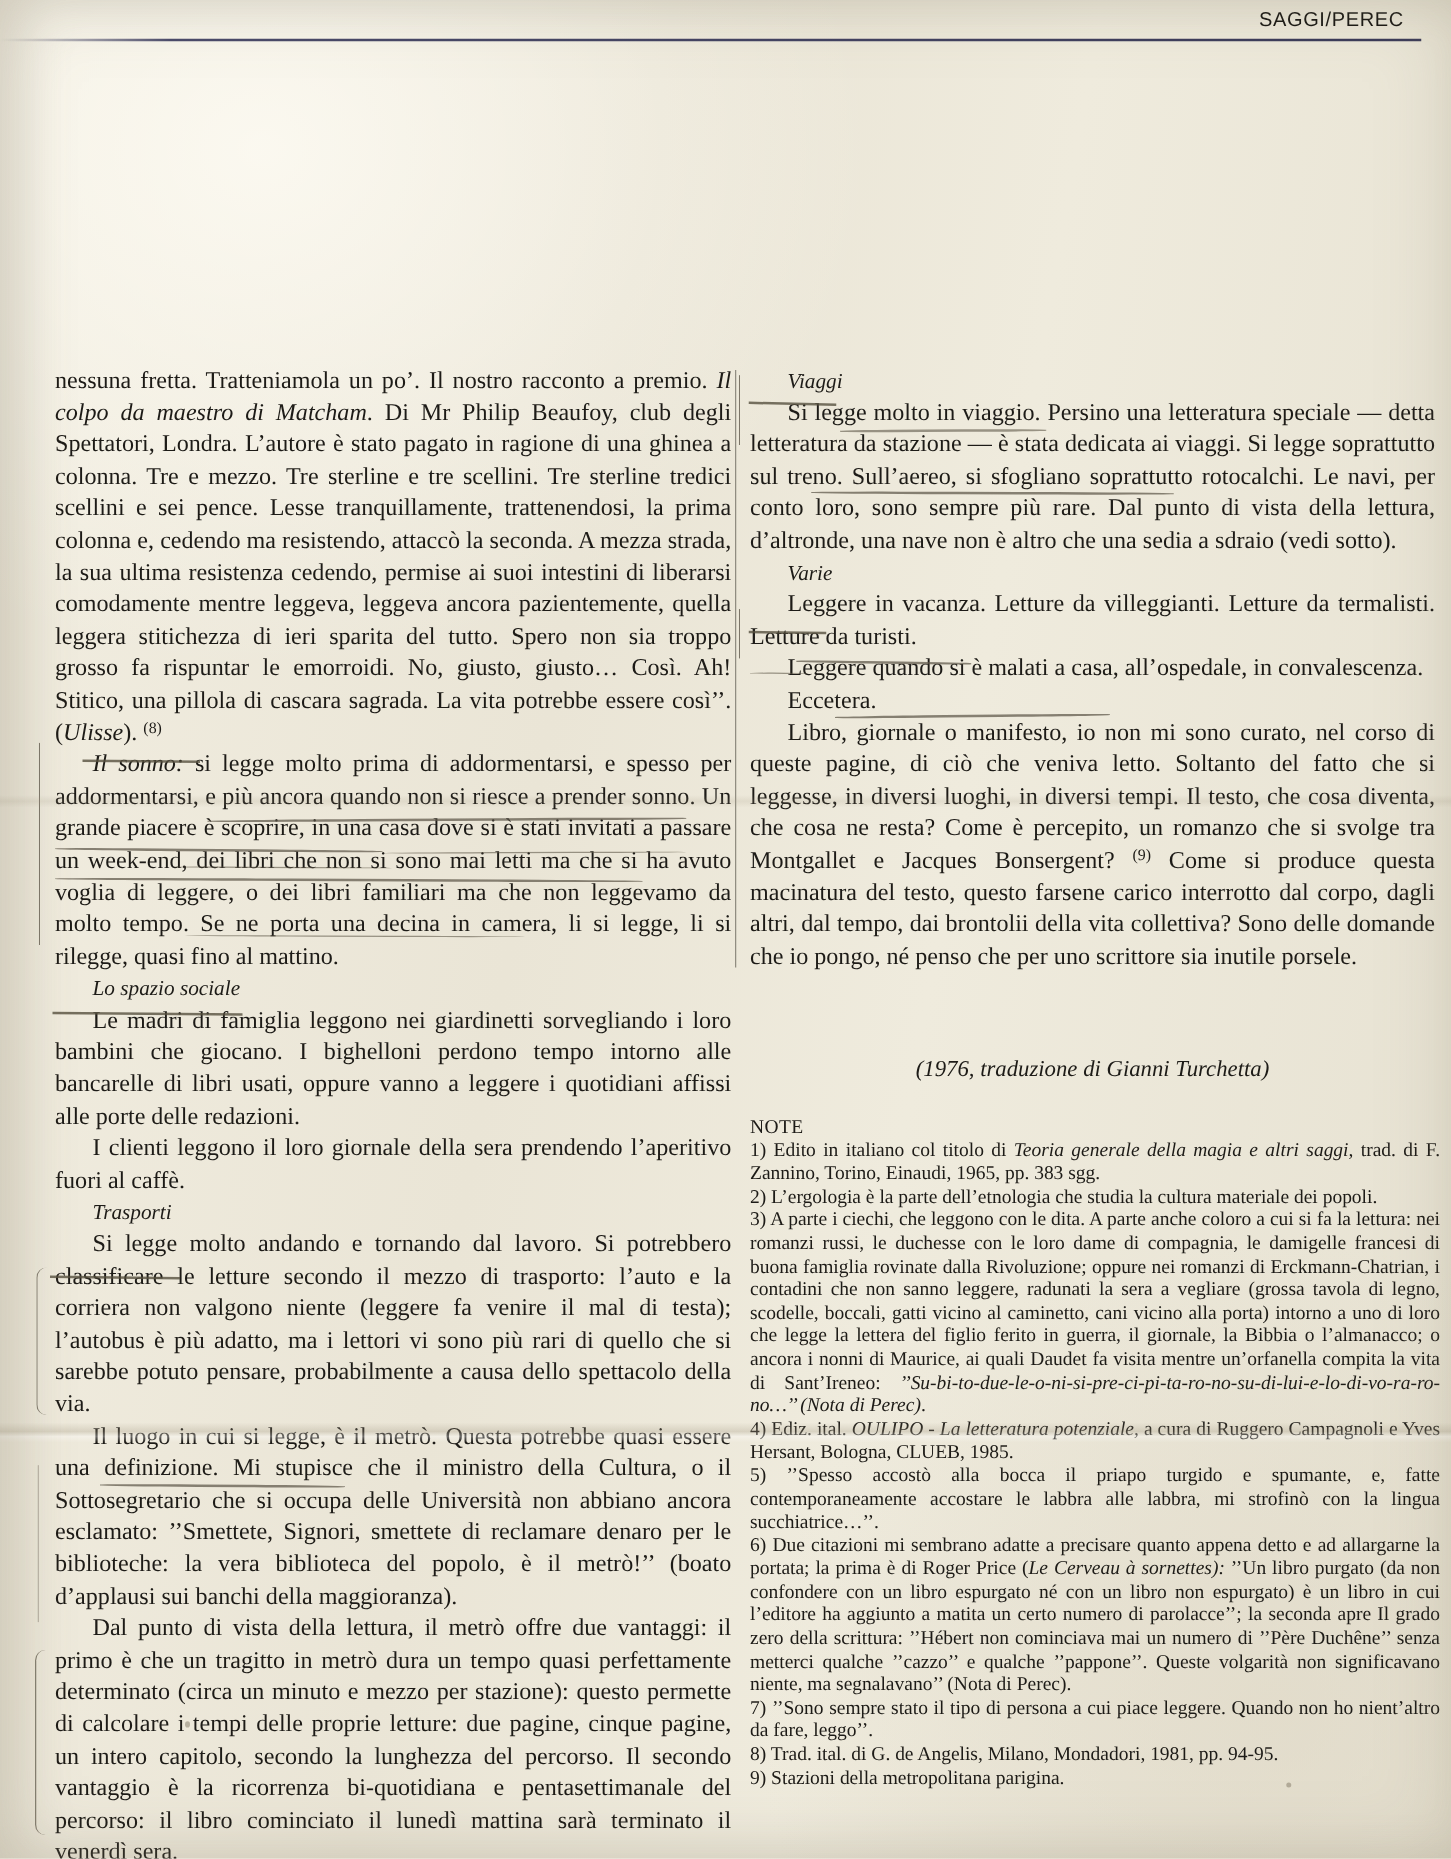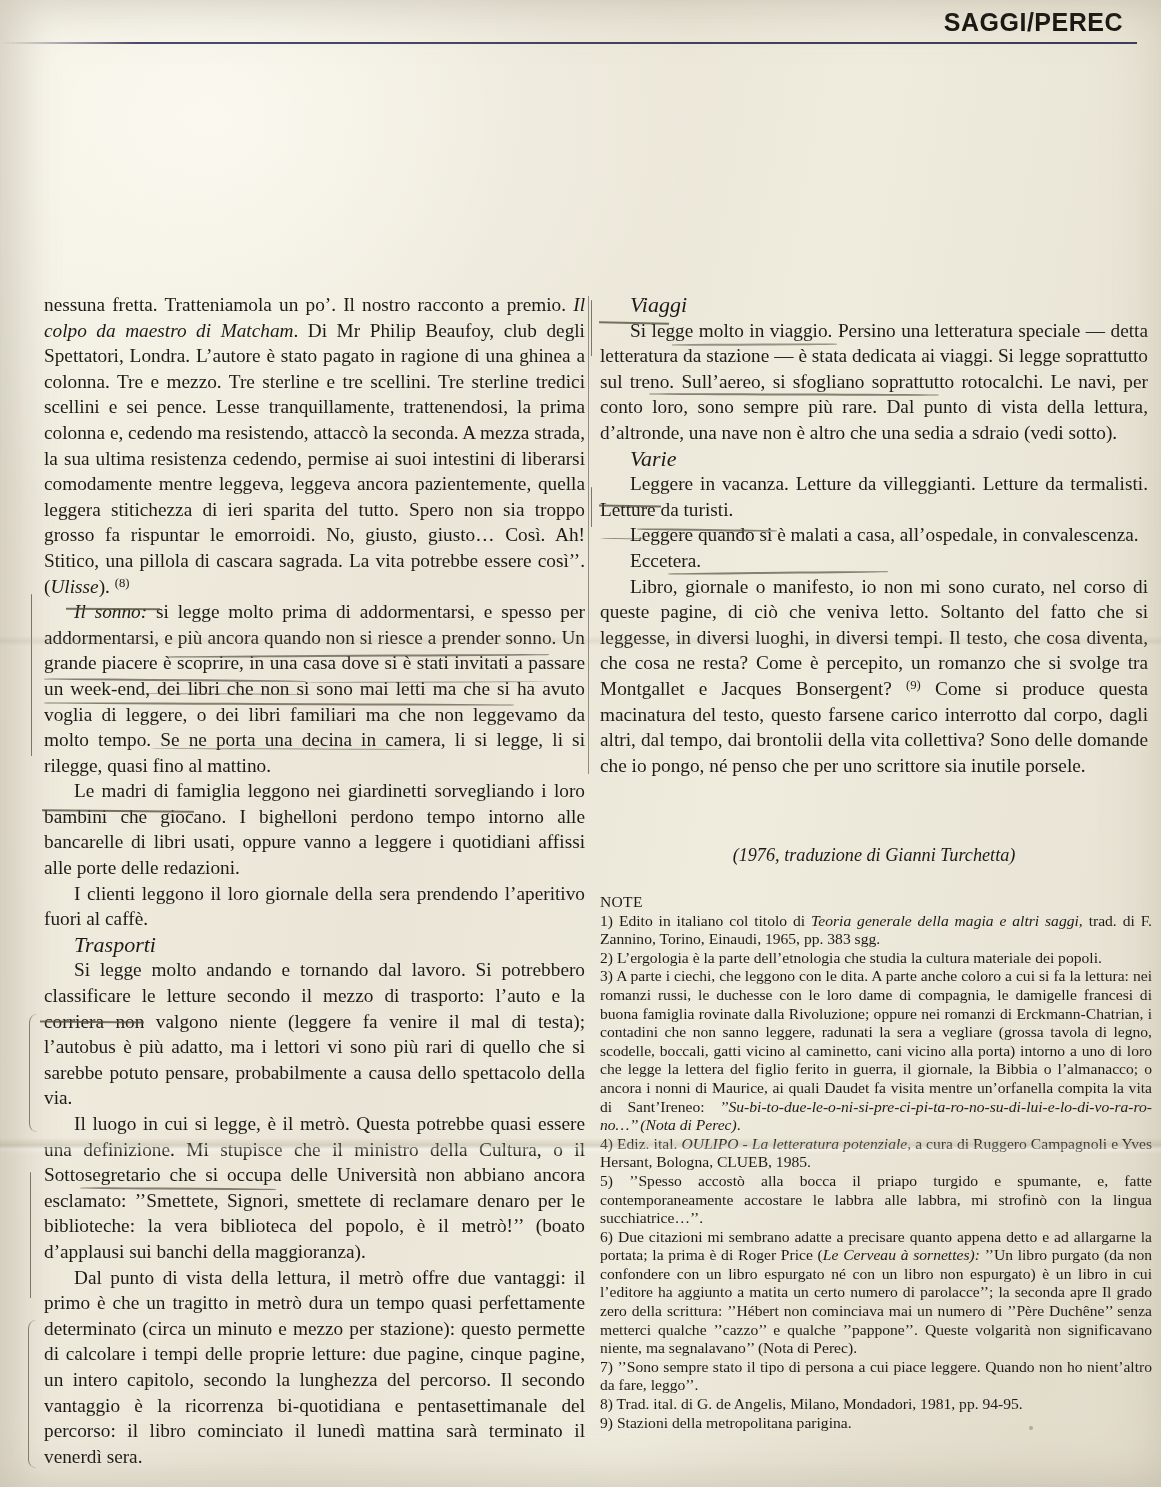--- a/index.html
+++ b/index.html
@@ -46,22 +46,22 @@
   }
 
   
   #runhead {
     position: absolute;
     left: 0; right: 24px; top: 8px;
     text-align: right;
   }
   #runhead .label {
     font-family: "Liberation Sans", "DejaVu Sans", sans-serif;
-    font-weight: bold;
-    font-size: 25px;
+    font-weight: normal;
+    font-size: 16px;
     letter-spacing: 0.5px;
     color: #14120f;
     padding-right: 14px;
   }
   #runhead .rule {
     margin-top: 5px;
     height: 2px;
     background: linear-gradient(90deg, rgba(60,60,90,0) 0%, #4a4a6a 12%, #3a3a58 100%);
   }
 
@@ -90,21 +90,21 @@
   }
   #col-left  { left: 44px;  width: 541px; }
   #col-right { left: 600px; width: 548px; }
 
   .col p { margin: 0; text-indent: 30px; }
   .col p.noindent { text-indent: 0; }
   .sec-head {
     margin: 21px 0 0 0;
     text-indent: 0;
     font-style: italic;
-    font-size: 22px;
+    font-size: 17px;
   }
   .sec-head:first-child { margin-top: 0; }
   i, em { font-style: italic; }
   sup { font-size: 0.66em; vertical-align: 0.45em; line-height: 0; }
 
   
   #col-rule {
     position: absolute;
     left: 588px; top: 296px;
     width: 1px; height: 478px;
@@ -186,20 +186,21 @@
 
 
   <div id="col-rule"></div>
 
   <div class="col" id="col-left">
 
     <p class="noindent"><span>nessuna fretta. Tratteniamola un po’. Il nostro racconto a premio. </span><i>Il colpo da maestro di Matcham</i><span>. Di Mr Philip Beaufoy, club degli Spettatori, Londra. L’autore è stato pagato in ragione di una ghinea a colonna. Tre e mezzo. Tre sterline e tre scellini. Tre sterline tredici scellini e sei pence. Lesse tranquillamente, trattenendosi, la prima colonna e, cedendo ma resistendo, attaccò la seconda. A mezza strada, la sua ultima resistenza cedendo, permise ai suoi intestini di liberarsi comodamente mentre leggeva, leggeva ancora pazientemente, quella leggera stitichezza di ieri sparita del tutto. Spero non sia troppo grosso fa rispuntar le emorroidi. No, giusto, giusto… Così. Ah! Stitico, una pillola di cascara sagrada. La vita potrebbe essere così’’. (</span><i>Ulisse</i><span>). </span><sup>(8)</sup></p>
 
     <p><i>Il sonno:</i><span> si legge molto prima di addormentarsi, e spesso per addormentarsi, e più ancora quando non si riesce a prender sonno. Un grande piacere è scoprire, in una casa dove si è stati invitati a passare un week-end, dei libri che non si sono mai letti ma che si ha avuto voglia di leggere, o dei libri familiari ma che non leggevamo da molto tempo. Se ne porta una decina in camera, li si legge, li si rilegge, quasi fino al mattino.</span></p>
 
+    <p class="sec-head">Lo spazio sociale</p>
     <p>Le madri di famiglia leggono nei giardinetti sorvegliando i loro bambini che giocano. I bighelloni perdono tempo intorno alle bancarelle di libri usati, oppure vanno a leggere i quotidiani affissi alle porte delle redazioni.</p>
     <p>I clienti leggono il loro giornale della sera prendendo l’aperitivo fuori al caffè.</p>
 
     <p class="sec-head">Trasporti</p>
     <p>Si legge molto andando e tornando dal lavoro. Si potrebbero classificare le letture secondo il mezzo di trasporto: l’auto e la corriera non valgono niente (leggere fa venire il mal di testa); l’autobus è più adatto, ma i lettori vi sono più rari di quello che si sarebbe potuto pensare, probabilmente a causa dello spettacolo della via.</p>
     <p>Il luogo in cui si legge, è il metrò. Questa potrebbe quasi essere una definizione. Mi stupisce che il ministro della Cultura, o il Sottosegretario che si occupa delle Università non abbiano ancora esclamato: ’’Smettete, Signori, smettete di reclamare denaro per le biblioteche: la vera biblioteca del popolo, è il metrò!’’ (boato d’applausi sui banchi della maggioranza).</p>
     <p>Dal punto di vista della lettura, il metrò offre due vantaggi: il primo è che un tragitto in metrò dura un tempo quasi perfettamente determinato (circa un minuto e mezzo per stazione): questo permette di calcolare i tempi delle proprie letture: due pagine, cinque pagine, un intero capitolo, secondo la lunghezza del percorso. Il secondo vantaggio è la ricorrenza bi-quotidiana e pentasettimanale del percorso: il libro cominciato il lunedì mattina sarà terminato il venerdì sera.</p>
   </div>
 
   <div class="col" id="col-right">

